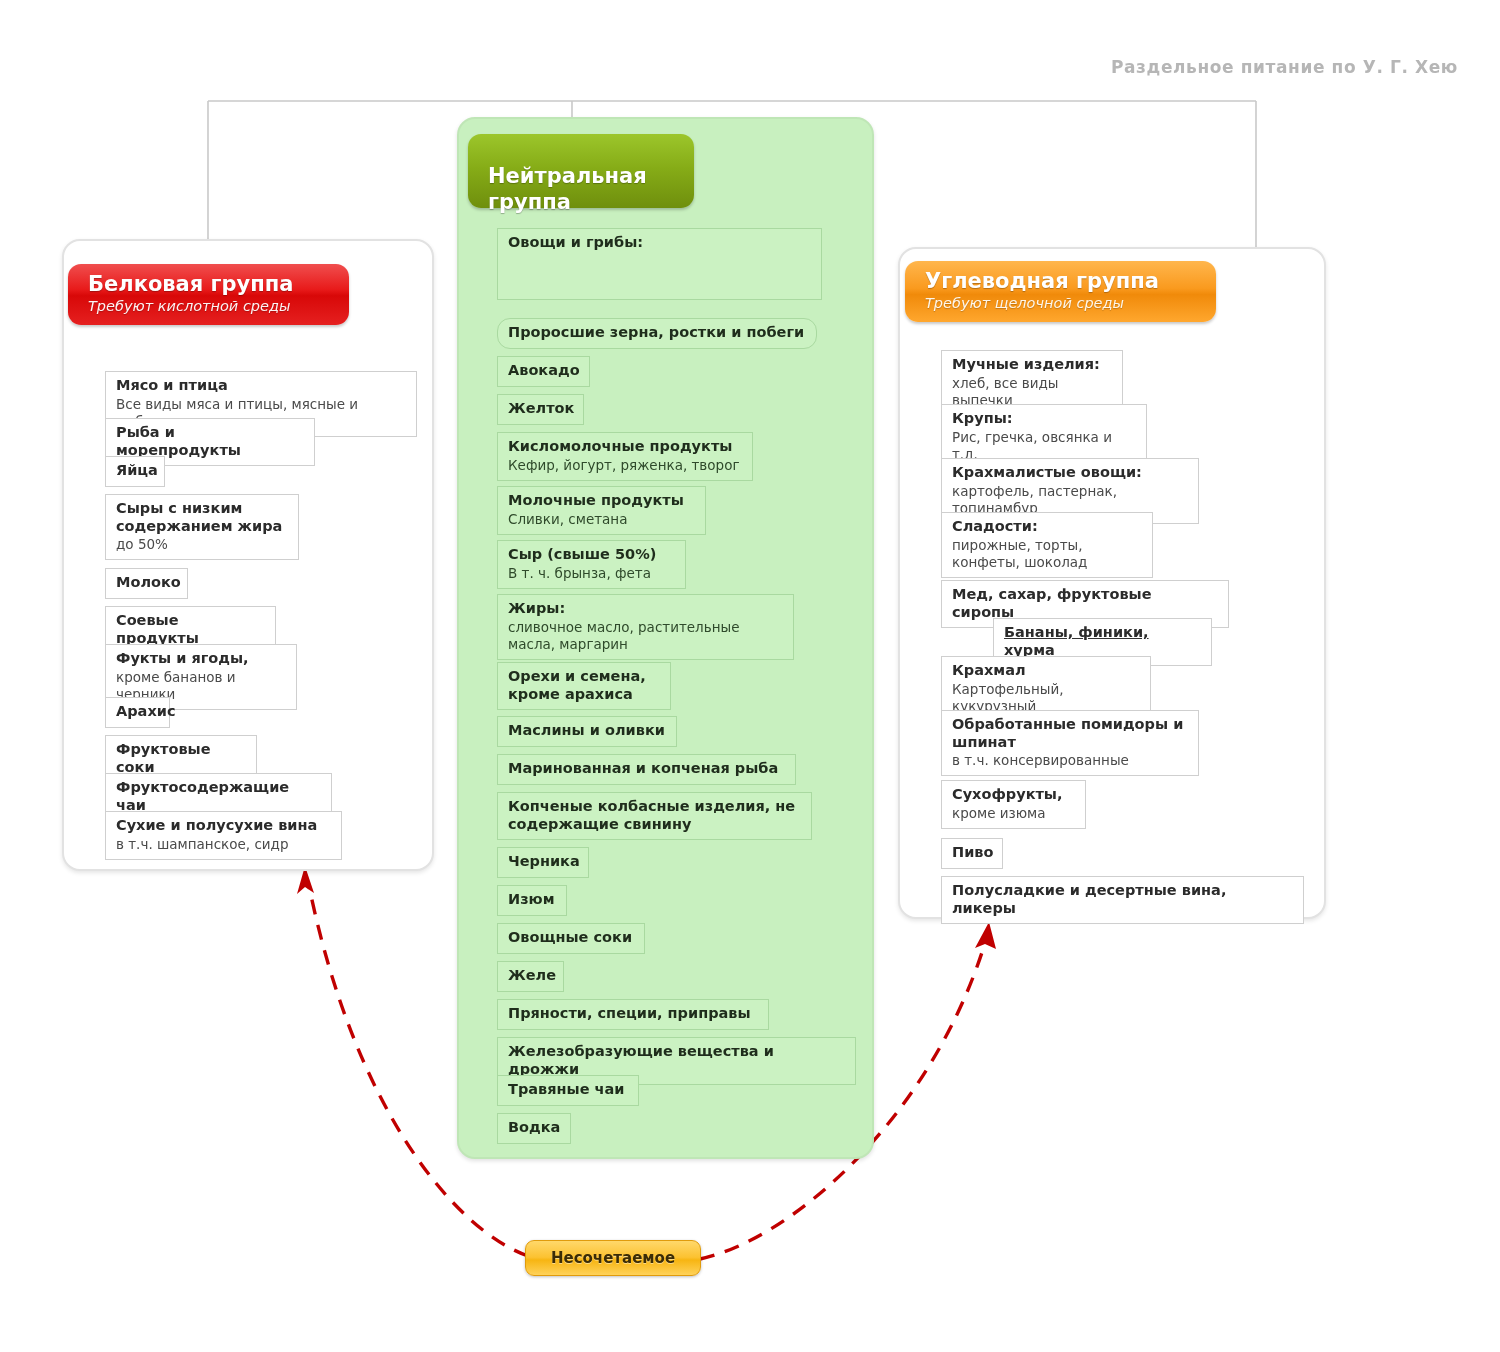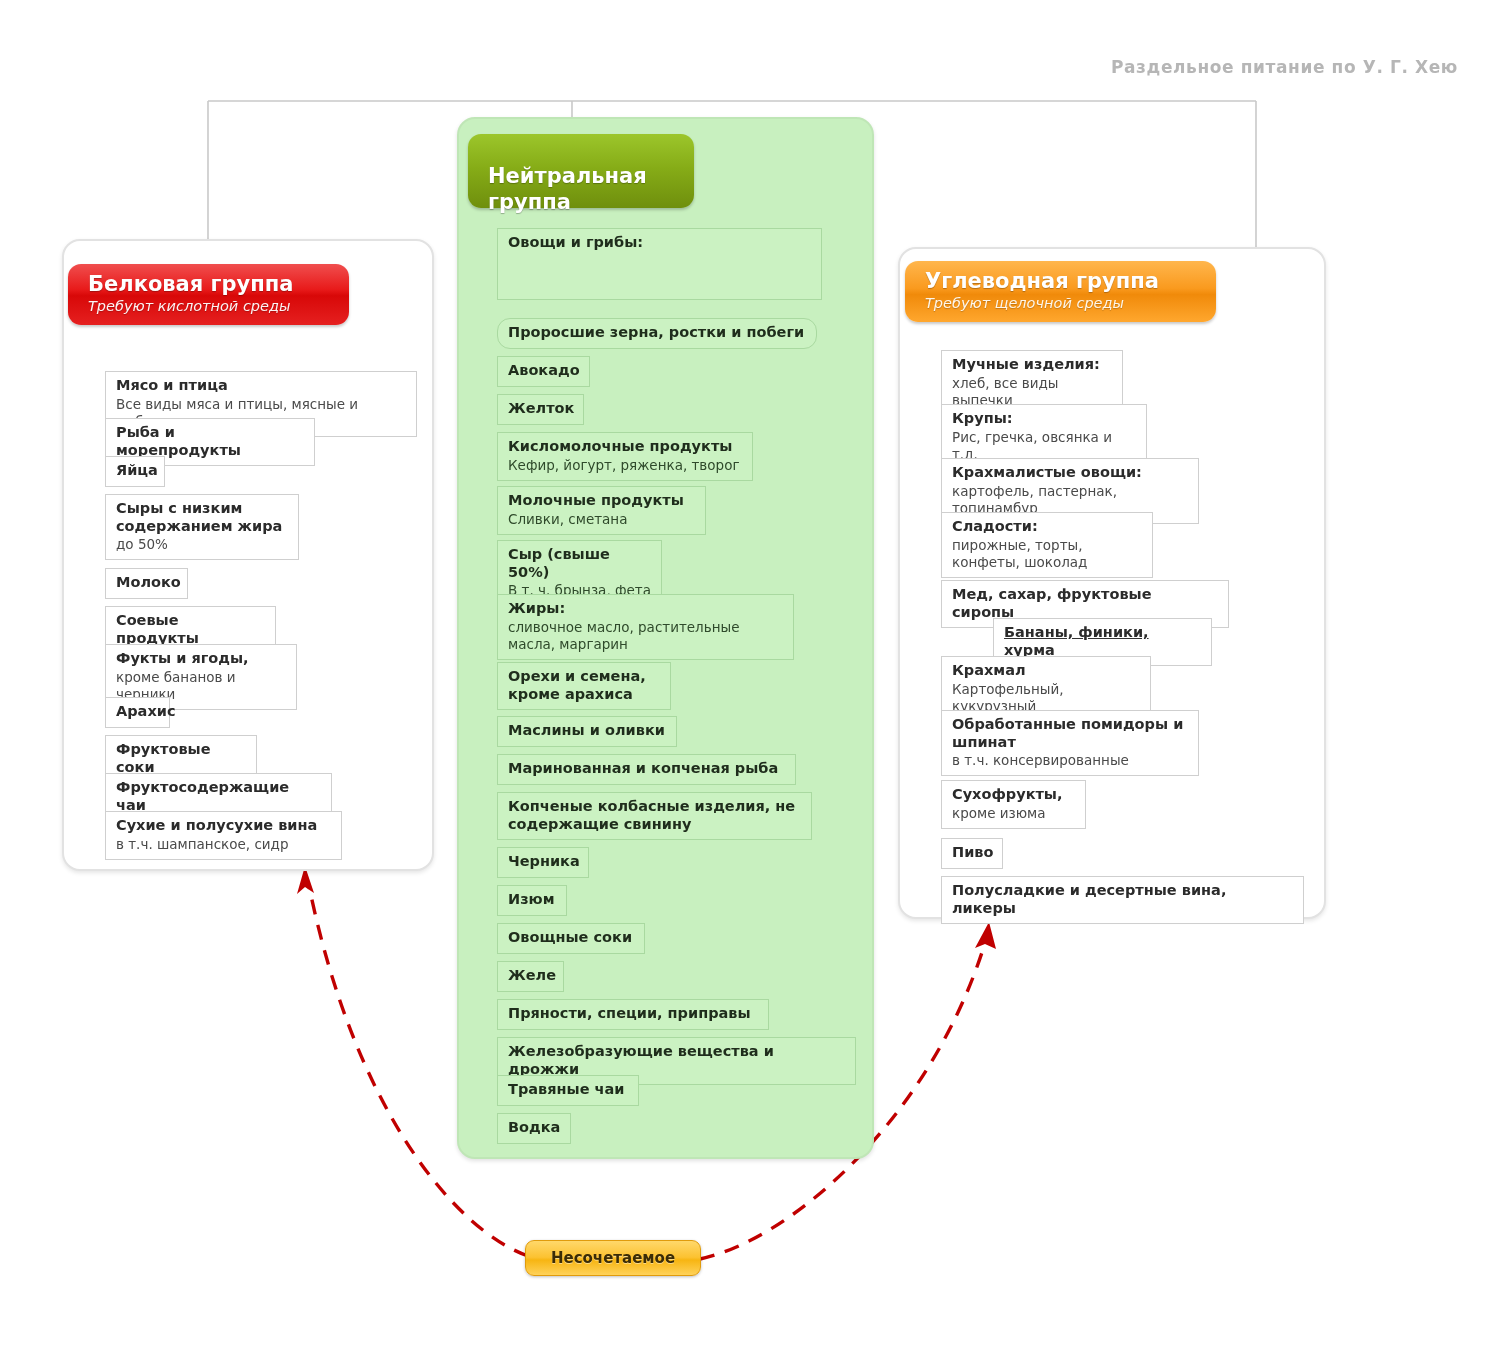--- a/index.html
+++ b/index.html
@@ -230,21 +230,21 @@
         <div class="it-title">Желток</div>
       </div>
       <div class="item item-green" style="left: 497px; top: 432px; width: 256px; min-height: 45px;">
         <div class="it-title">Кисломолочные продукты</div>
         <div class="it-desc">Кефир, йогурт, ряженка, творог</div>
       </div>
       <div class="item item-green" style="left: 497px; top: 486px; width: 209px; min-height: 45px;">
         <div class="it-title">Молочные продукты</div>
         <div class="it-desc">Сливки, сметана</div>
       </div>
-      <div class="item item-green" style="left: 497px; top: 540px; width: 165px; min-height: 45px;">
+      <div class="item item-green" style="left: 497px; top: 540px; width: 189px; min-height: 45px;">
         <div class="it-title">Сыр (свыше 50%)</div>
         <div class="it-desc">В т. ч. брынза, фета</div>
       </div>
       <div class="item item-green" style="left: 497px; top: 594px; width: 297px; min-height: 59px;">
         <div class="it-title">Жиры:</div>
         <div class="it-desc">сливочное масло, растительные масла, маргарин</div>
       </div>
       <div class="item item-green" style="left: 497px; top: 662px; width: 174px; min-height: 45px;">
         <div class="it-title">Орехи и семена, кроме арахиса</div>
       </div>

